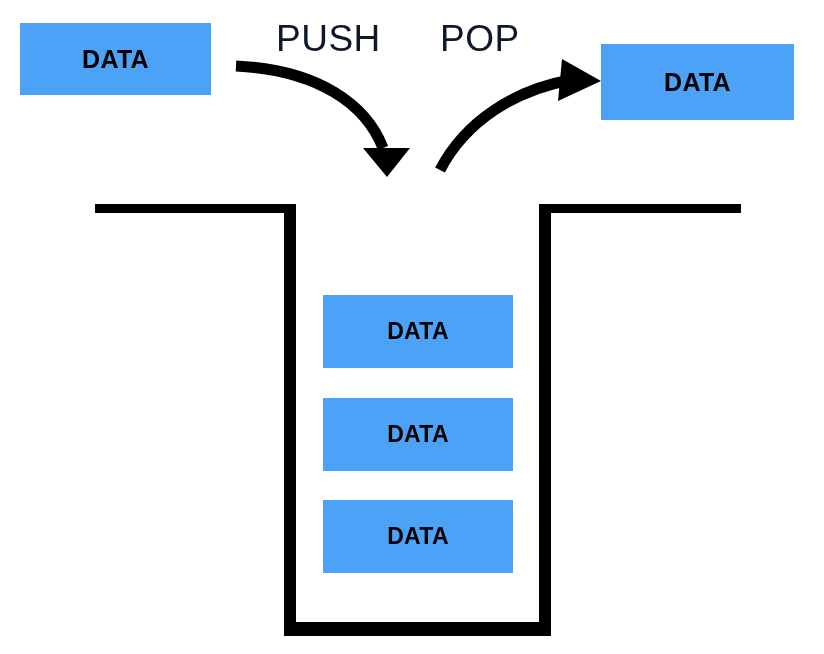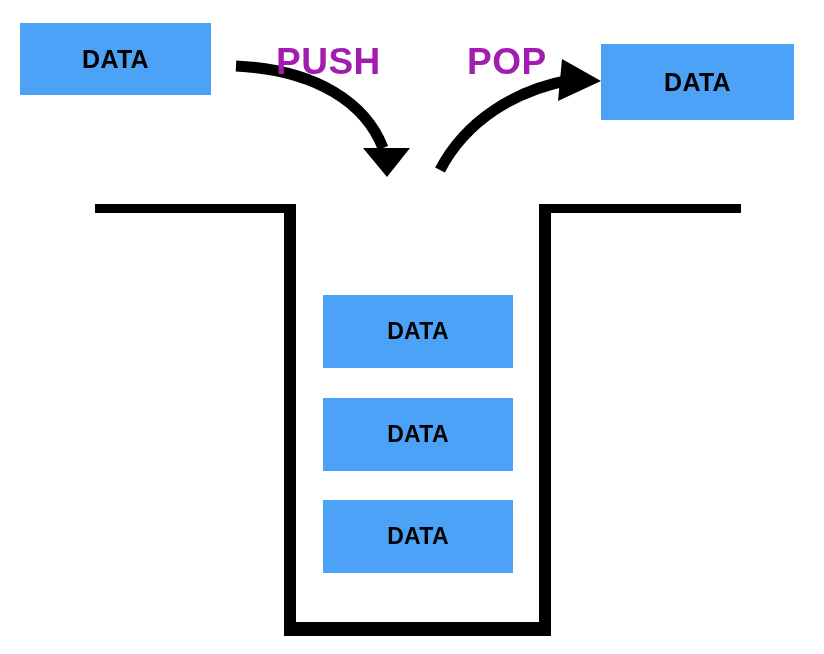--- a/index.html
+++ b/index.html
@@ -53,31 +53,30 @@
   #box-stack-0 { left: 323px; top: 295px; width: 190px; height: 73px; }
   #box-stack-1 { left: 323px; top: 398px; width: 190px; height: 73px; }
   #box-stack-2 { left: 323px; top: 500px; width: 190px; height: 73px; }
   #box-stack-0 .data-label,
   #box-stack-1 .data-label,
   #box-stack-2 .data-label { font-size: 23px; }
 
   .op-label {
     position: absolute;
     font-family: "Liberation Sans", sans-serif;
-    font-weight: bold;
-    color: #a21caf;
+    font-weight: normal;
+    color: #0f172a;
     font-size: 37px;
     line-height: 1;
     letter-spacing: 0.5px;
     user-select: none;
     white-space: nowrap;
-    margin-top: 23px;
   }
   #label-push { left: 276px; top: 20px; }
-  #label-pop  { left: 467px; top: 20px; }
+  #label-pop  { left: 440px; top: 20px; }
 
   #stack-container-svg,
   #arrows-svg {
     position: absolute;
     left: 0;
     top: 0;
     width: 824px;
     height: 654px;
     overflow: visible;
   }

